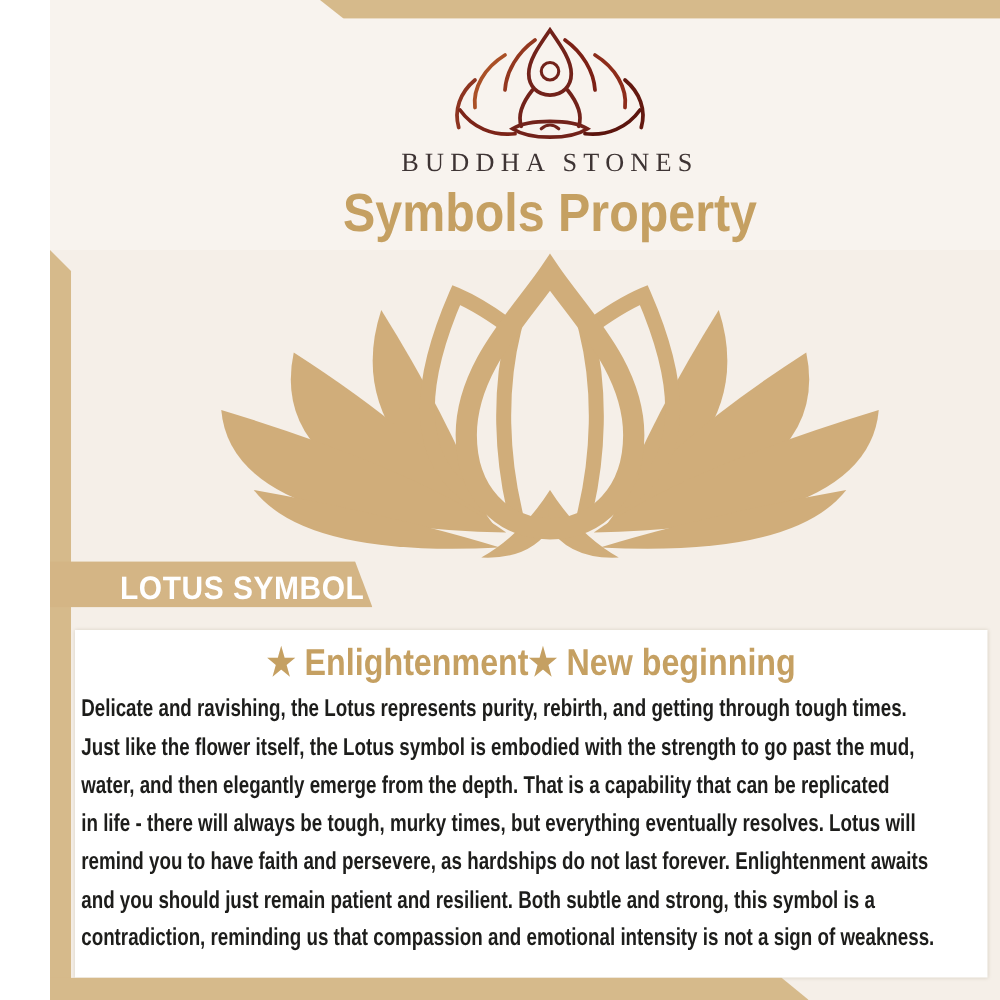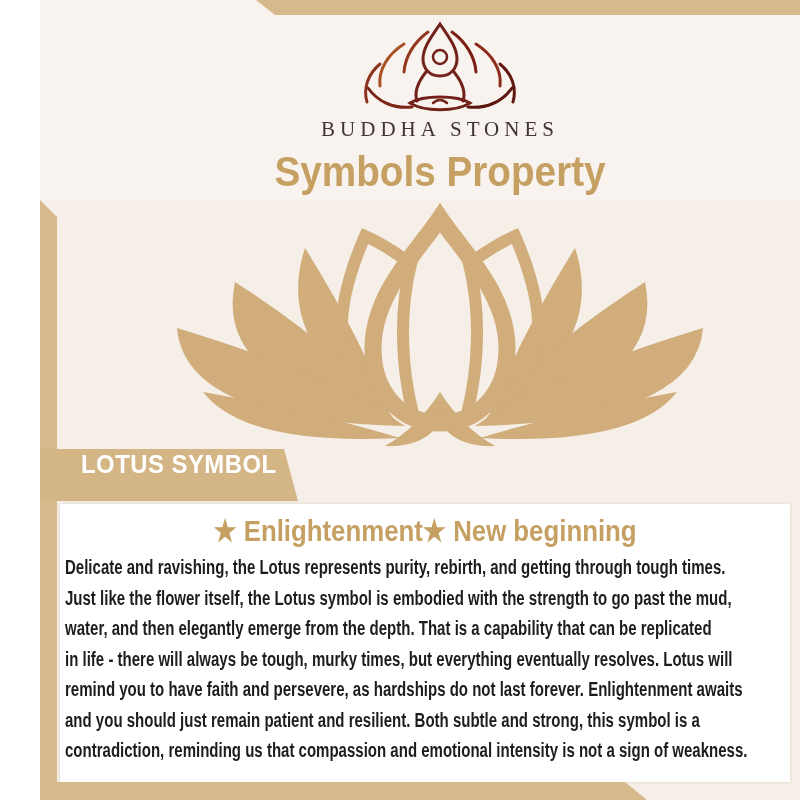--- a/index.html
+++ b/index.html
@@ -29,23 +29,23 @@
     font-size:21px; letter-spacing:5px; color:#3e3434;
   }
   .page-title {
     position:absolute; top:147px; left:0; width:800px; text-align:center; z-index:2;
     font-size:43px; font-weight:bold; color:#c5a062; line-height:48px;
     transform:scaleX(0.9); transform-origin:center;
   }
   .lotus-wrap { position:absolute; top:196px; left:115px; z-index:2; }
 
   .banner {
-    position:absolute; top:449px; left:0; width:258px; height:52px; z-index:4;
+    position:absolute; top:449px; left:0; width:258px; height:37px; z-index:4;
     background:#d4b585; clip-path:polygon(0 0, 244px 0, 100% 100%, 0 100%);
-    display:flex; align-items:flex-start; box-sizing:border-box; padding-left:41px;
+    display:flex; align-items:flex-end; box-sizing:border-box; padding-left:56px;
   }
   .banner-label {
     color:#ffffff; font-size:26px; font-weight:bold; letter-spacing:0.5px;
     transform:scaleX(0.92); transform-origin:left center; white-space:nowrap;
   }
 
   .panel {
     position:absolute; left:20px; top:504px; width:730px; height:278px;
     background:#ffffff; z-index:2; box-shadow:0 0 3px rgba(90,70,40,0.18);
   }

